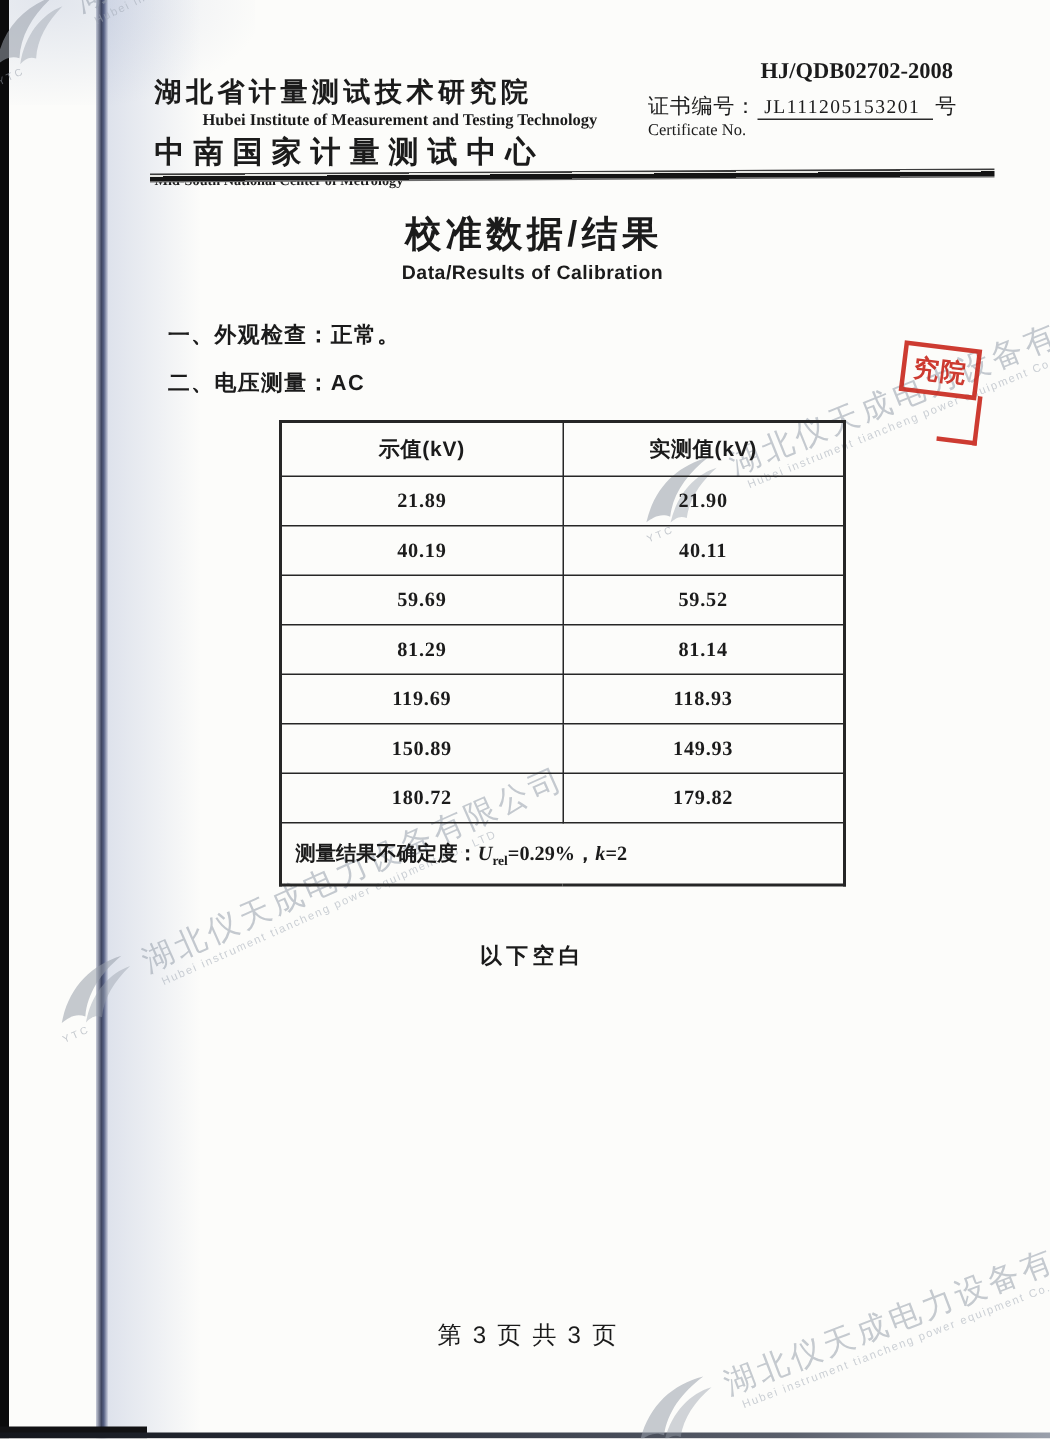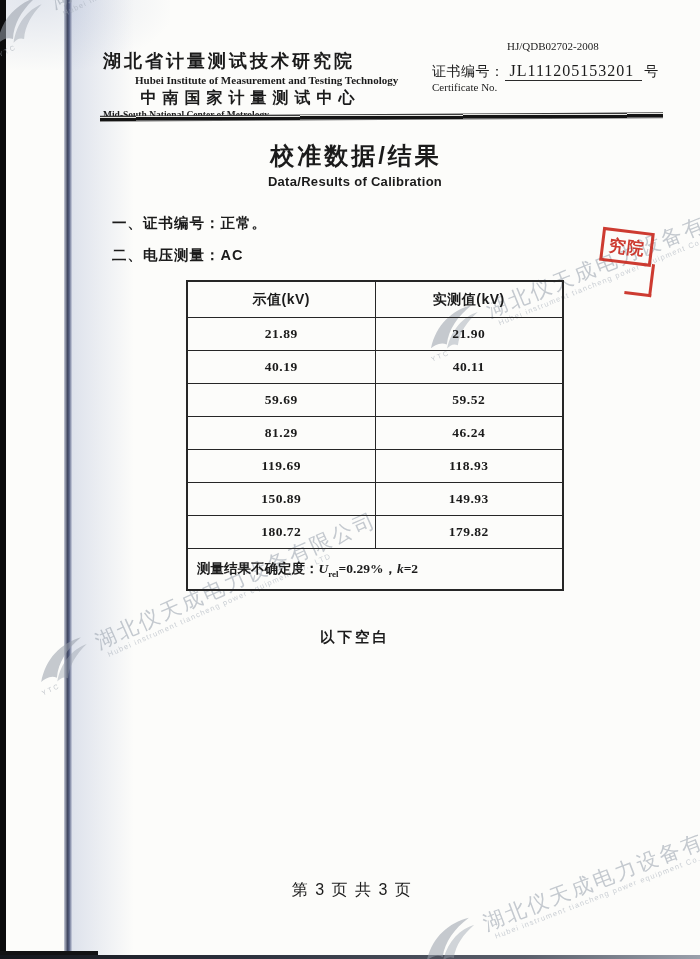--- a/index.html
+++ b/index.html
@@ -23,26 +23,26 @@
   .watermark{position:absolute;display:flex;align-items:center;gap:8px;
     transform-origin:left center;color:#99a0ab;opacity:.55;white-space:nowrap;pointer-events:none;}
   .watermark .wm-text{display:flex;flex-direction:column;line-height:1.05;}
   .watermark .wm-cn{font-size:21px;letter-spacing:2.5px;color:#97a0ac;}
   .watermark .wm-en{font-size:7.5px;letter-spacing:1.2px;color:#a3abb6;margin-top:1px;padding-left:6px;}
   .wm-logo{flex:0 0 auto;}
   
   .letterhead{position:absolute;left:103px;top:49px;}
   .lh-cn1{font-size:18px;font-weight:bold;letter-spacing:3px;}
   .lh-en1{font-family:"Liberation Serif",serif;font-weight:bold;font-size:11px;margin-top:1px;margin-left:32px;}
-  .lh-cn2{font-size:16px;font-weight:bold;letter-spacing:6px;margin-top:2px;text-align:center;}
+  .lh-cn2{font-size:20px;font-weight:bold;letter-spacing:6px;margin-top:2px;}
   .lh-en2{font-family:"Liberation Serif",serif;font-weight:bold;font-size:9.5px;margin-top:1px;}
   .doc-code{position:absolute;left:507px;top:40px;font-family:"Liberation Serif",serif;
-    font-weight:normal;font-size:11px;}
+    font-weight:bold;font-size:15px;}
   .cert-line{position:absolute;left:432px;top:62px;font-size:14px;letter-spacing:.5px;}
-  .cert-number{font-family:"Liberation Serif",serif;font-size:16px;letter-spacing:1px;
+  .cert-number{font-family:"Liberation Serif",serif;font-size:13px;letter-spacing:1px;
     border-bottom:1.5px solid #2a2a2a;padding:0 8px 1px 5px;}
   .cert-suffix{margin-left:2px;}
   .cert-en{position:absolute;left:432px;top:81px;font-family:"Liberation Serif",serif;font-size:11px;}
   .head-rule{position:absolute;left:100px;top:114px;width:563px;height:6px;transform:rotate(-0.35deg);
     background:linear-gradient(180deg,#3c3c3c 0,#3c3c3c 1px,#e7e7e3 1px,#e7e7e3 2px,#141414 2px,#141414 5px,#6b6b6b 5px,#6b6b6b 6px);}
   
   .doc-title{position:absolute;left:356px;top:140px;transform:translateX(-50%);
     font-size:24px;font-weight:bold;letter-spacing:3px;white-space:nowrap;}
   .doc-subtitle{position:absolute;left:355px;top:174px;transform:translateX(-50%);
     font-size:13px;font-weight:bold;letter-spacing:.3px;white-space:nowrap;}
@@ -147,21 +147,21 @@
   <div class="cert-line">
     <span>证书编号：</span><span class="cert-number">JL111205153201</span><span class="cert-suffix">号</span>
   </div>
   <div class="cert-en">Certificate No.</div>
 
   <div class="head-rule"></div>
 
   <div class="doc-title">校准数据/结果</div>
   <div class="doc-subtitle">Data/Results of Calibration</div>
 
-  <div class="sec-item sec-1">一、证书编号：正常。</div>
+  <div class="sec-item sec-1">一、外观检查：正常。</div>
   <div class="sec-item sec-2">二、电压测量：AC</div>
 
   <table class="cal">
     <thead>
       <tr>
         <th style="width:50%;">示值(kV)</th>
         <th style="width:50%;">实测值(kV)</th>
       </tr>
     </thead>
     <tbody>
@@ -175,21 +175,21 @@
       <td class="num">40.11</td>
     </tr>
 
     <tr>
       <td class="num">59.69</td>
       <td class="num">59.52</td>
     </tr>
 
     <tr>
       <td class="num">81.29</td>
-      <td class="num">46.24</td>
+      <td class="num">81.14</td>
     </tr>
 
 
     <tr>
       <td class="num">119.69</td>
       <td class="num">118.93</td>
     </tr>
 
     <tr>
       <td class="num">150.89</td>

